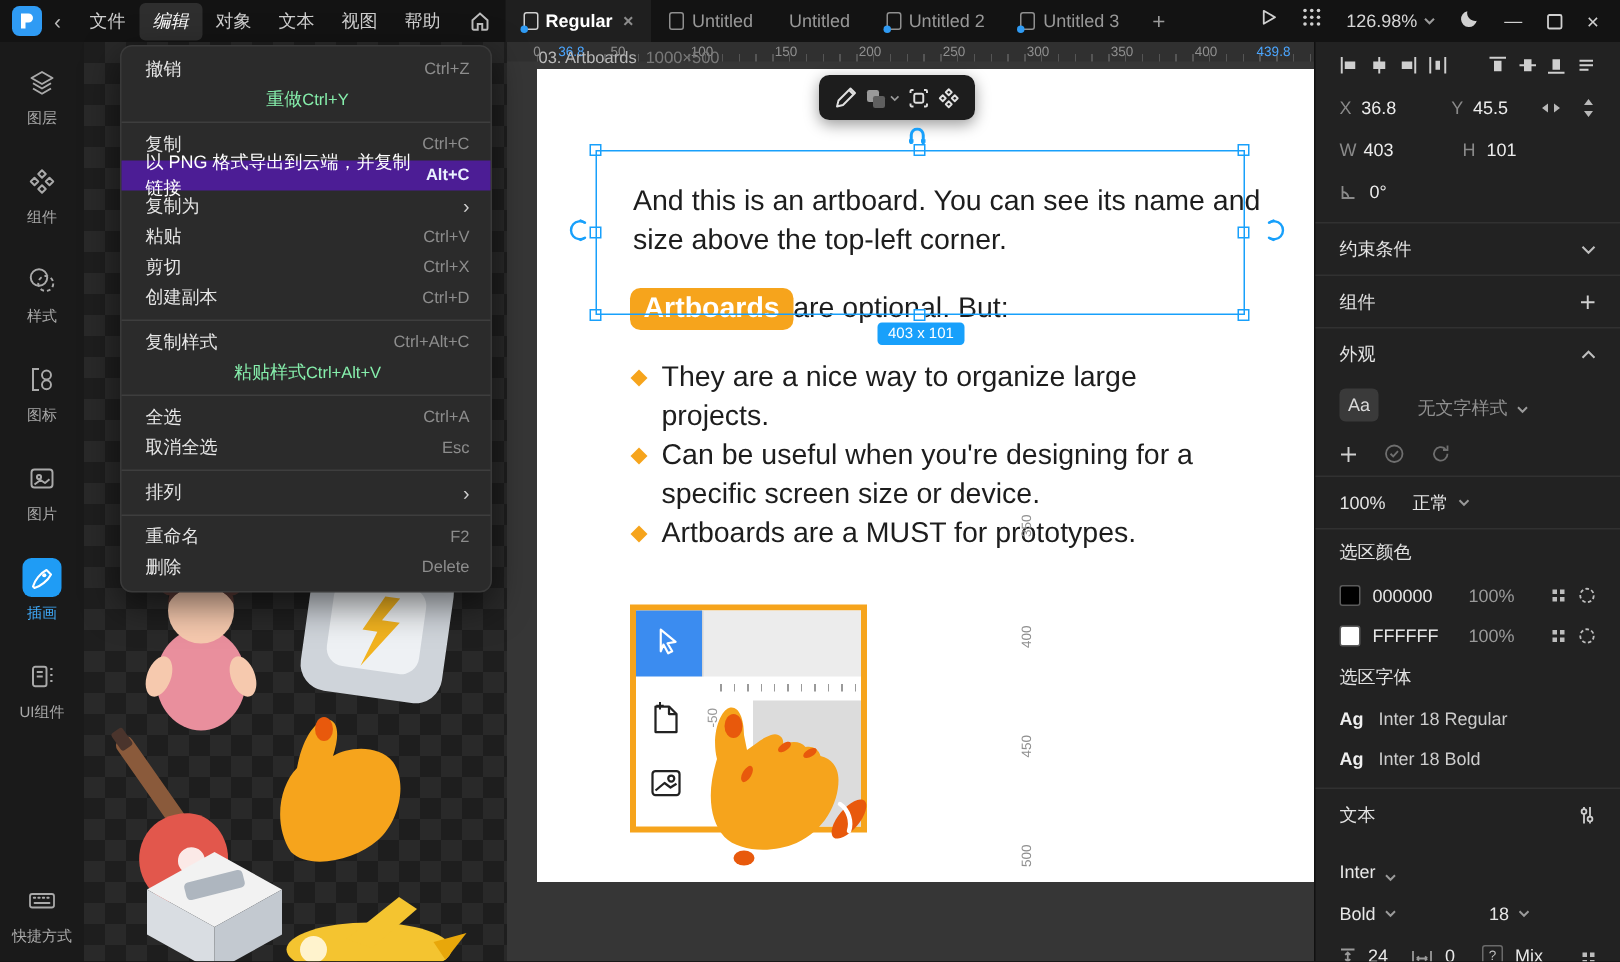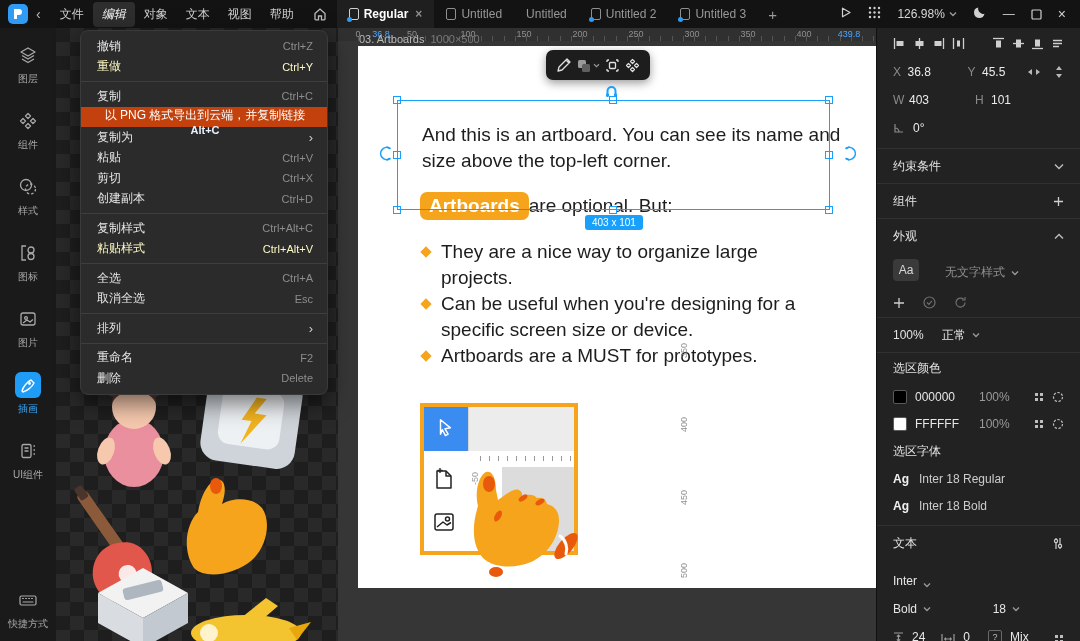--- a/index.html
+++ b/index.html
@@ -43,22 +43,22 @@
     background-image:
       linear-gradient(45deg,#292929 25%,transparent 25%,transparent 75%,#292929 75%),
       linear-gradient(45deg,#292929 25%,transparent 25%,transparent 75%,#292929 75%);
     background-size:28px 28px; background-position:0 0,14px 14px; }
   .blob { position:absolute; }
 
   
   .ctx { position:absolute; left:80px; top:30px; width:248px; background:#2b2b2b; border:1px solid #3a3a3a; border-radius:8px; padding:5px 0; z-index:60; box-shadow:0 8px 24px rgba(0,0,0,.55); }
   .ctx-row { display:flex; align-items:center; justify-content:space-between; height:20.5px; padding:0 14px 0 16px; font-size:12px; color:#e6e6e6; }
   .ctx-row .sc { color:#8d8d8d; font-size:11px; }
-  .ctx-row.disabled, .ctx-row.disabled .sc { color:#fef9c3; }
-  .ctx-row.hl { background:#c2410c; color:#fff;flex-direction:column; }
+  .ctx-row.disabled, .ctx-row.disabled .sc { color:#86efac;justify-content:center; }
+  .ctx-row.hl { background:#4c1d95; color:#fff; }
   .ctx-row.hl .sc { color:#eaf2ff; font-weight:bold; }
   .ctx-row .sub { font-size:13px; color:#cfcfcf; }
   .ctx-div { border-top:1px solid #3e3e3e; margin:4px 0; }
 
   
   .canvas { position:absolute; left:338px; top:28px; width:538px; height:613px; background:#363636; overflow:hidden; }
   .ruler-h { position:absolute; left:0; top:0; width:538px; height:13px; background:#303030;
     background-image:repeating-linear-gradient(to right,#555 0 1px,transparent 1px 11.2px);
     background-position:20px 0; background-size:100% 5px; background-repeat:no-repeat; background-position-y:8px; }
   .rlab { position:absolute; top:1px; font-size:9px; color:#8f8f8f; transform:translateX(-50%); }

